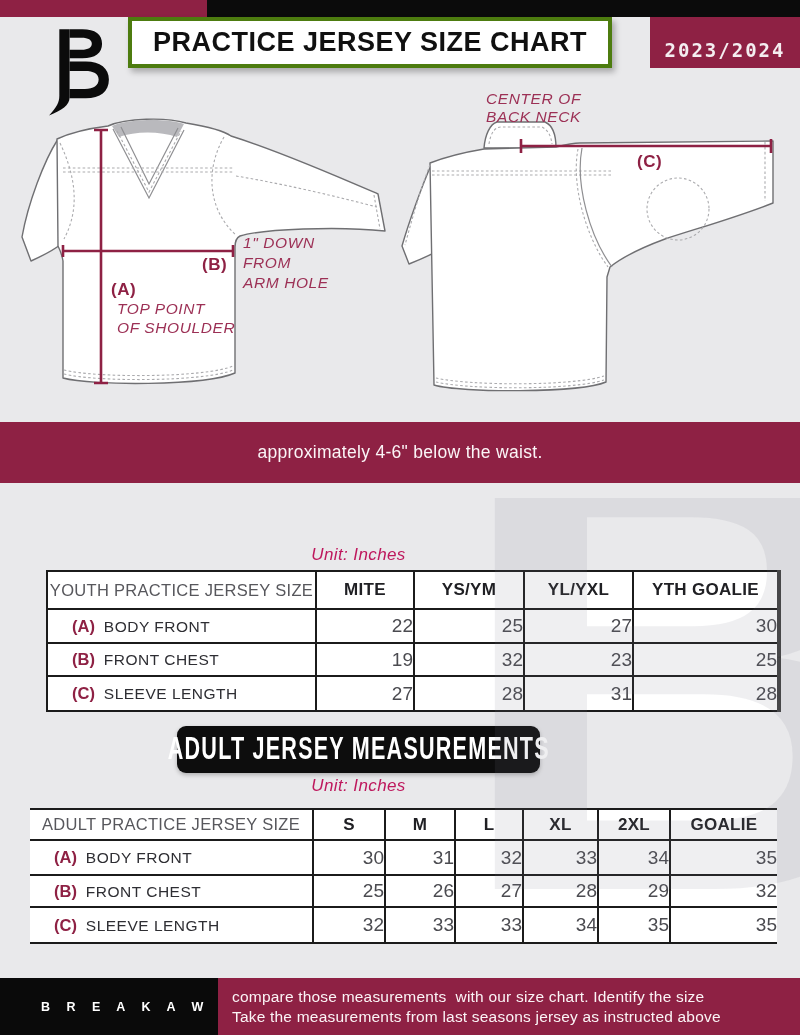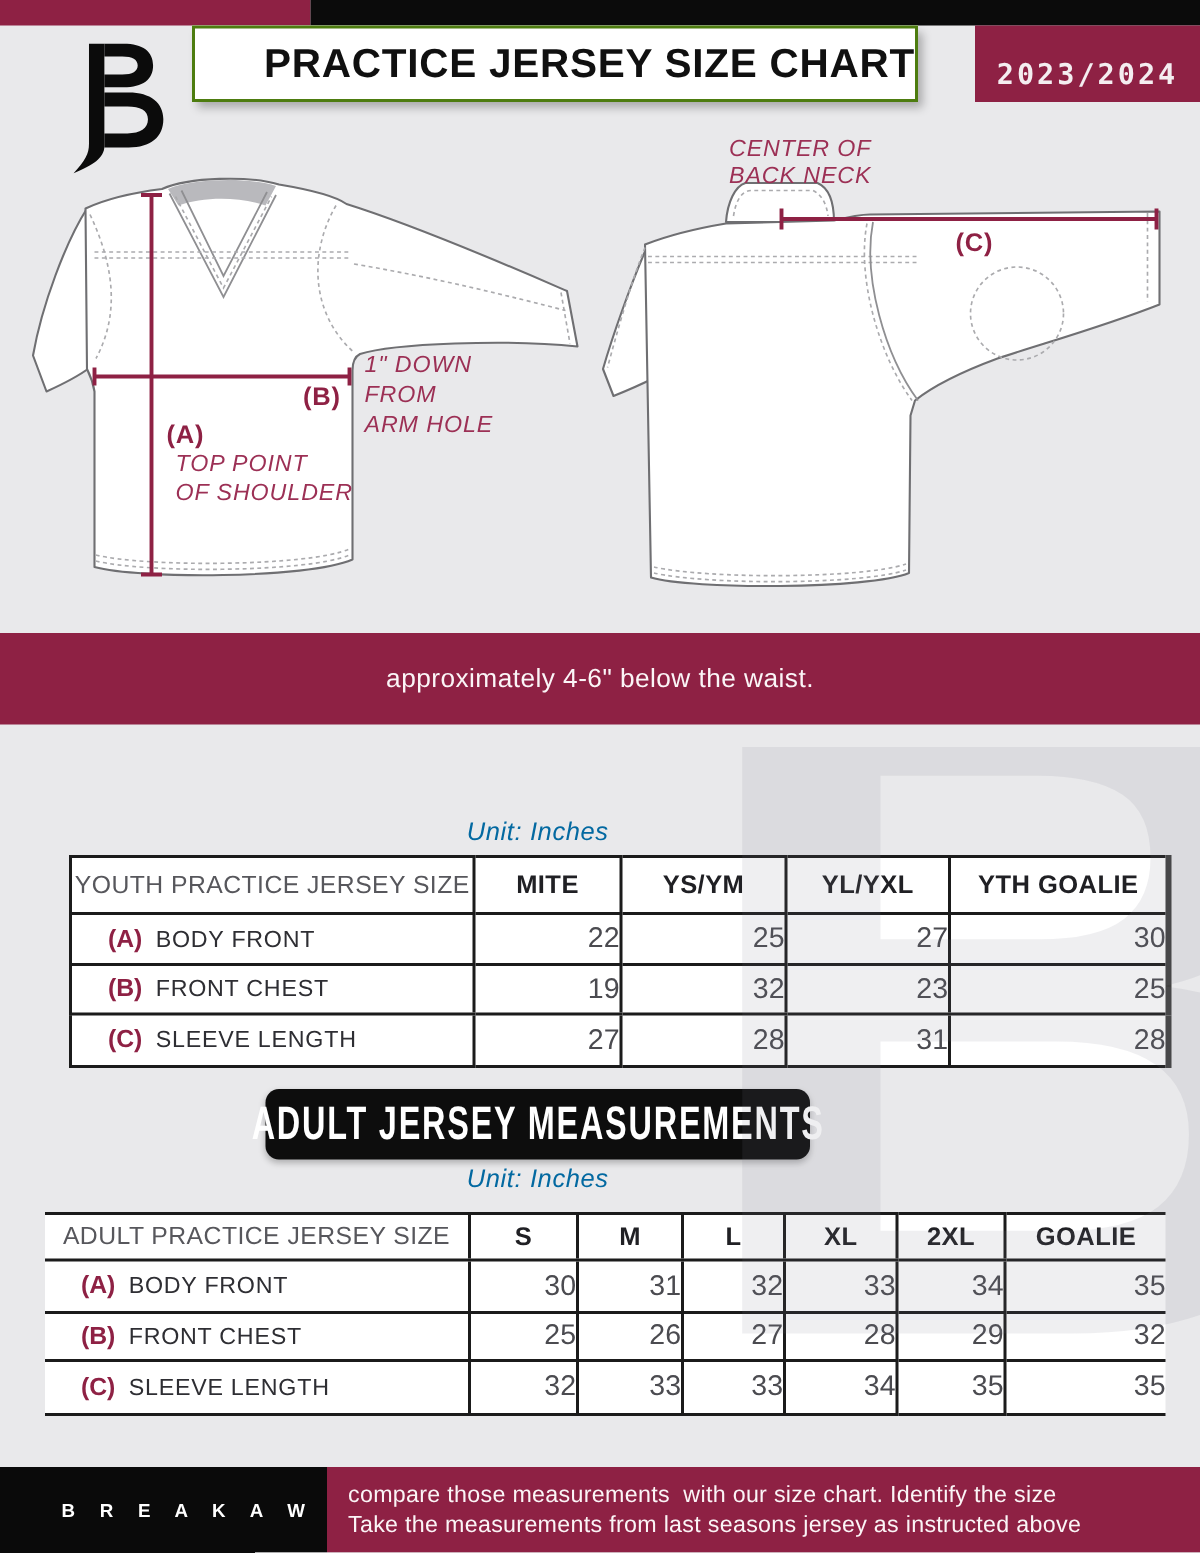--- a/index.html
+++ b/index.html
@@ -4,22 +4,22 @@
 <style>
   * { margin:0; padding:0; box-sizing:border-box; }
   body { background:#cfcfd2; font-family:"Liberation Sans", sans-serif; }
   .page { position:relative; width:800px; height:1035px; background:#E9E9EB; overflow:hidden; margin:0 auto; }
 
   
   .strip-maroon { position:absolute; left:0; top:0; width:207px; height:17px; background:#8E2144; }
   .strip-black  { position:absolute; left:207px; top:0; width:593px; height:17px; background:#0B0B0B; }
   .logo { position:absolute; left:28px; top:24px; width:90px; height:94px; }
   .title-band { position:absolute; left:128px; top:17px; width:484px; height:51px; background:#FFFFFF;
-                border:2px solid #4d7c0f; box-shadow:3px 4px 6px rgba(0,0,0,0.28);
-                display:flex; align-items:center; justify-content:flex-end; }
+                border:4px solid #4d7c0f; box-shadow:3px 4px 6px rgba(0,0,0,0.28);
+                display:flex; align-items:center; justify-content:center; }
   .title-band h1 { font-size:27px; font-weight:800; color:#101010; letter-spacing:.5px; white-space:pre; }
   .year-block { position:absolute; left:650px; top:17px; width:150px; height:51px; background:#8E2144;
                 display:flex; align-items:center; justify-content:center; }
   .year-block span { font-family:"DejaVu Sans Mono", monospace; font-weight:bold; font-size:19px;
                 letter-spacing:2px; color:#F4EDF0; white-space:pre;margin-top:14px; }
 
   
   .diagram { position:absolute; left:0; top:85px; width:800px; height:337px; }
   .jersey { fill:#FFFFFF; stroke:#6F6F72; stroke-width:1.4; stroke-linejoin:round; }
   .seam { fill:none; stroke:#ABABAE; stroke-width:1.1; stroke-dasharray:2.6 2.3; }
@@ -33,21 +33,21 @@
             display:flex; flex-direction:column; align-items:center; justify-content:center; }
   .notice div { color:#FBF5F7; font-size:17.5px; line-height:25px; letter-spacing:.3px; white-space:pre; }
 
   
   .sec-banner { position:absolute; left:177px; width:363px; height:47px; background:#0D0D0D;
                 border-radius:9px; display:flex; align-items:center; justify-content:center;
                 box-shadow:0 2px 4px rgba(0,0,0,0.25); }
   .sec-banner span { display:inline-block; color:#FFFFFF; font-weight:700; font-size:27px;
                 letter-spacing:1.5px; transform:scale(0.8,1.16); white-space:pre; }
   .unit { position:absolute; left:177px; width:363px; text-align:center; font-style:italic;
-          font-size:17px; color:#0369a1; letter-spacing:.4px; }
+          font-size:17px; color:#be185d; letter-spacing:.4px; }
 
   
   table { position:absolute; border-collapse:collapse; table-layout:fixed; }
   td { background:#FFFFFF; border-top:2px solid #1B1B1B; border-bottom:2px solid #1B1B1B;
        text-align:center; vertical-align:middle; }
   td.v { border-left:2px solid #1B1B1B; }
   td.vr { border-right:4px solid #404040; }
   .col-head { font-weight:bold; font-size:17px; color:#202024; letter-spacing:.3px; }
   .lbl-head { font-size:16.5px; color:#57575C; letter-spacing:.3px; }
   .num { font-size:19px; color:#4B4B50;text-align:right; }

